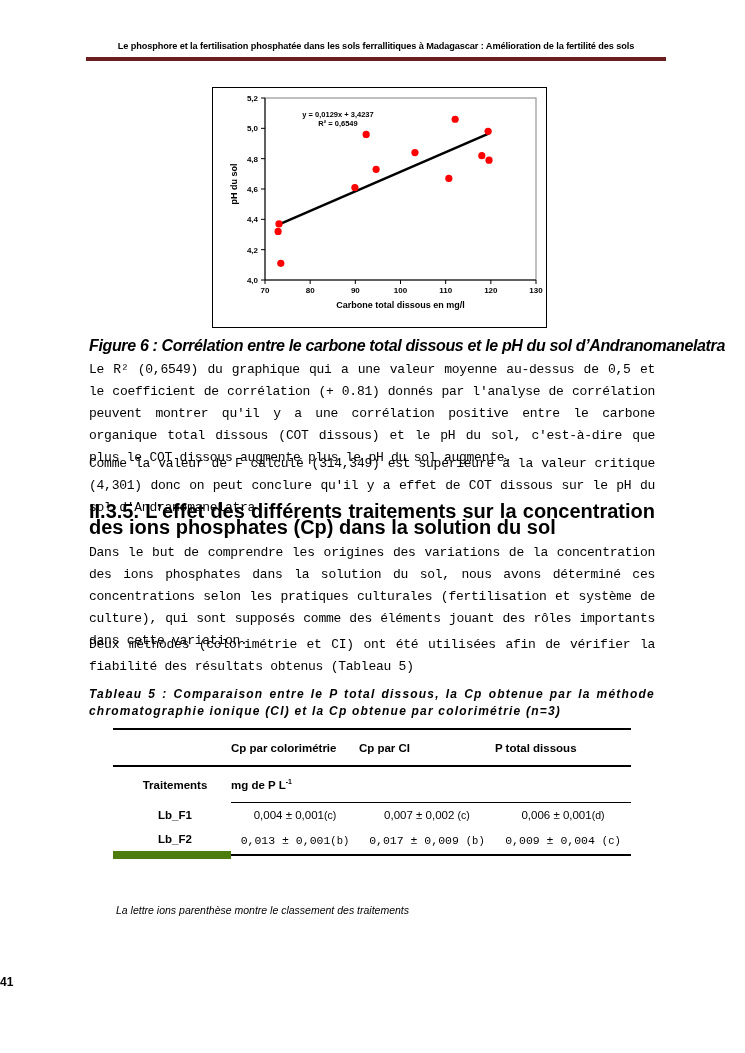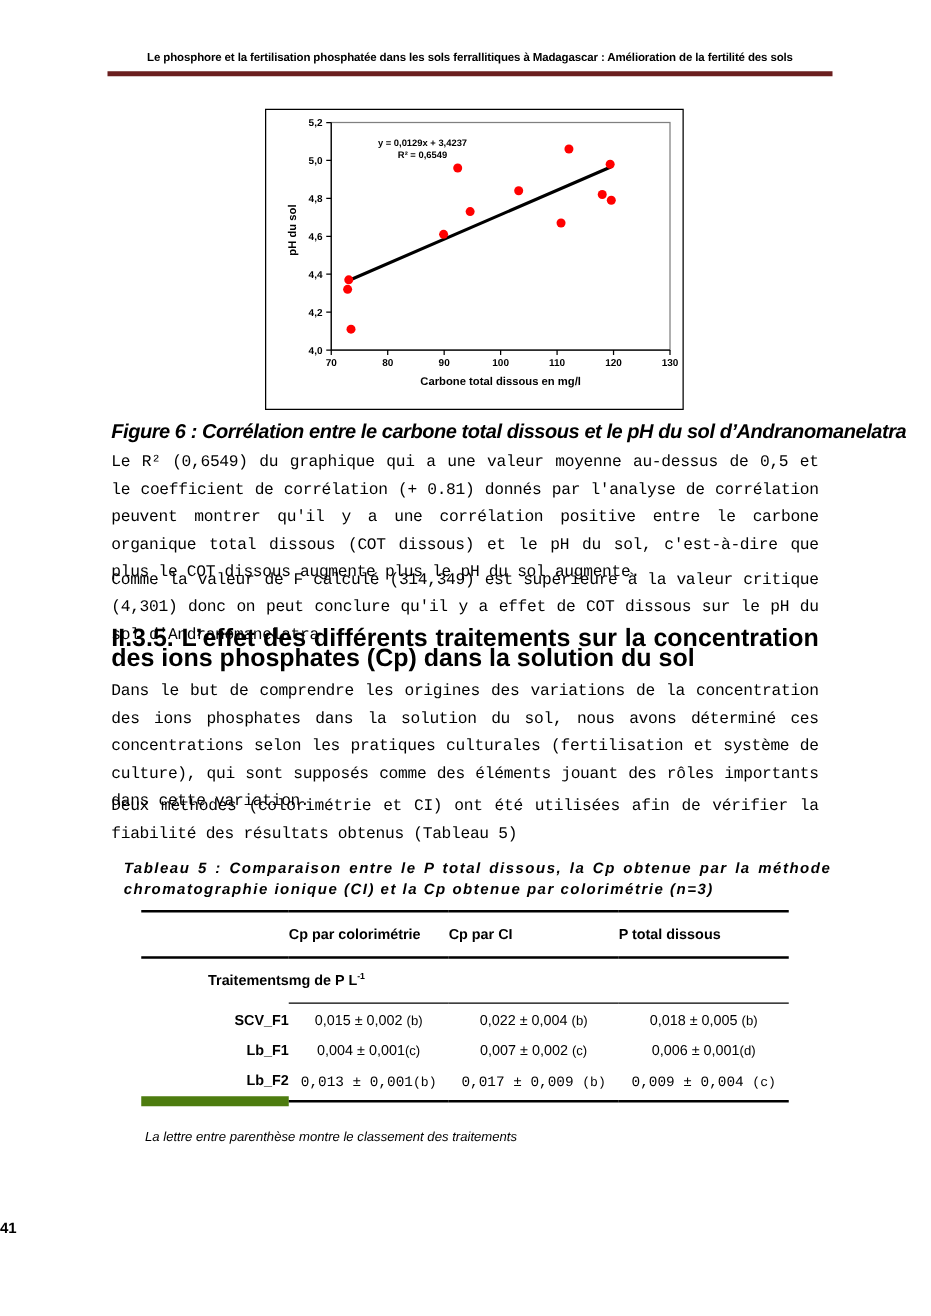--- a/index.html
+++ b/index.html
@@ -4,25 +4,25 @@
 <style>
   html, body { margin: 0; padding: 0; background: #ffffff; }
   body { width: 745px; height: 1053px; position: relative; overflow: hidden; font-family: "Liberation Sans", sans-serif; color: #000; }
   .header-text { position: absolute; left: 88px; top: 41px; width: 576px; text-align: center; font-family: "Liberation Sans", sans-serif; font-weight: bold; font-size: 9.2px; letter-spacing: -0.1px; white-space: nowrap; }
   .header-bar { position: absolute; left: 86px; top: 57px; width: 580px; height: 4px; background: #6b1f1f; }
   .chart-frame { position: absolute; left: 212px; top: 87px; width: 335px; height: 241px; border: 1px solid #000; box-sizing: border-box; }
   .chart-svg { position: absolute; left: 0; top: 0; }
   .caption { position: absolute; left: 89px; top: 337px; font-family: "Liberation Sans", sans-serif; font-style: italic; font-weight: bold; font-size: 16px; letter-spacing: -0.35px; white-space: nowrap; }
   .para { position: absolute; left: 89px; width: 566px; font-family: Liberation Mono, monospace; font-size: 13px; line-height: 22px; text-align: justify; text-align-last: left; letter-spacing: -0.25px; }
   .section-title { position: absolute; left: 89px; top: 503px; width: 566px; font-family: "Liberation Sans", sans-serif; font-weight: bold; font-size: 20px; line-height: 16px; text-align: justify; text-align-last: left; }
-  .table-caption { position: absolute; left: 99px; top: 686px; width: 566px; font-family: "Liberation Sans", sans-serif; font-style: italic; font-weight: bold; font-size: 12px; line-height: 17px; letter-spacing: 1.2px; text-align: justify; text-align-last: left; }
+  .table-caption { position: absolute; left: 89px; top: 686px; width: 566px; font-family: "Liberation Sans", sans-serif; font-style: italic; font-weight: bold; font-size: 12px; line-height: 17px; letter-spacing: 1.2px; text-align: justify; text-align-last: left; }
   .data-table { position: absolute; left: 113px; top: 728px; width: 518px; border-collapse: collapse; font-family: "Liberation Sans", sans-serif; font-size: 11.5px; }
   .data-table td, .data-table th { padding: 0; height: 24px; }
   .data-table th { font-weight: bold; text-align: left; }
-  .data-table .rowhead { text-align: right; font-weight: bold; padding-left: 6px; width: 112px; }
+  .data-table .rowhead { text-align: center; font-weight: bold; padding-left: 6px; width: 112px; }
   .data-table td.val { text-align: center; }
   .data-table tr.top-border td, .data-table tr.top-border th { border-top: 2px solid #000; }
   .data-table tr.hdr th { height: 35px; }
   .data-table tr.units th, .data-table tr.units td { height: 35px; }
   .data-table tr.first td, .data-table tr.first th { padding-top: 2px; }
   .data-table tr.last td { border-bottom: 2px solid #000; font-family: Liberation Mono, monospace; }
   .unit-line { border-bottom: 1px solid #000; }
   .letter { font-size: 10.5px; }
   .table-note { position: absolute; left: 116px; top: 904px; font-family: "Liberation Sans", sans-serif; font-style: italic; font-size: 10.5px; white-space: nowrap; }
   .page-number { position: absolute; left: 0; width: 625px; top: 975px; text-align: left; font-family: "Liberation Sans", sans-serif; font-weight: bold; font-size: 12px; }
@@ -104,36 +104,30 @@
       <tr class="top-border hdr">
     <th></th>
     <th>Cp par colorimétrie</th>
     <th>Cp par CI</th>
     <th>P total dissous</th>
   </tr>
   <tr class="top-border units">
     <th class="rowhead">Traitements</th>
     <th colspan="3" class="unit-line"><span>mg de P L</span><sup>-1</sup></th>
   </tr>
-  <tr class="first">
-    <th class="rowhead">SCV_F1</th>
-    <td class="val"><span>0,015 ± 0,002 </span><span class="letter">(b)</span></td>
-    <td class="val"><span>0,022 ± 0,004 </span><span class="letter">(b)</span></td>
-    <td class="val"><span>0,018 ± 0,005 </span><span class="letter">(b)</span></td>
-  </tr>
   <tr>
     <th class="rowhead">Lb_F1</th>
     <td class="val"><span>0,004 ± 0,001</span><span class="letter">(c)</span></td>
     <td class="val"><span>0,007 ± 0,002 </span><span class="letter">(c)</span></td>
     <td class="val"><span>0,006 ± 0,001</span><span class="letter">(d)</span></td>
   </tr>
   <tr class="last">
     <th class="rowhead" style="border-bottom:8px solid #4d7c0f;">Lb_F2</th>
     <td class="val"><span>0,013 ± 0,001</span><span class="letter">(b)</span></td>
     <td class="val"><span>0,017 ± 0,009 </span><span class="letter">(b)</span></td>
     <td class="val"><span>0,009 ± 0,004 </span><span class="letter">(c)</span></td>
   </tr>
 </tbody>
   </table>
 
-<div class="table-note">La lettre entre parenthèse montre le classement des traitements</div>
+<div class="table-note">La lettre ions parenthèse montre le classement des traitements</div>
 
 <div class="page-number">41</div>
 
 </body></html>

